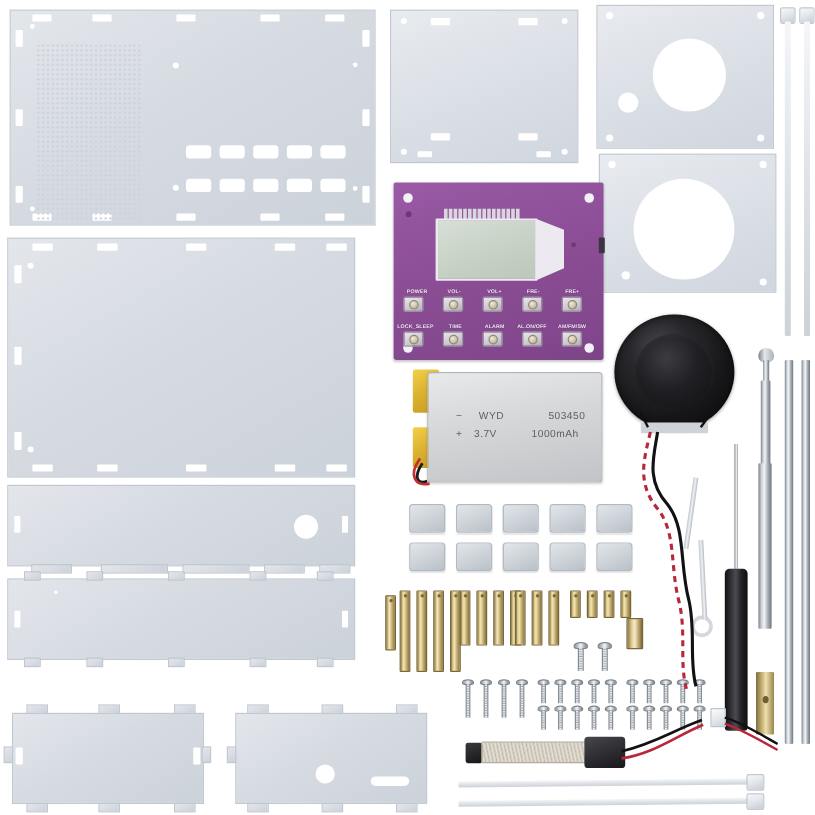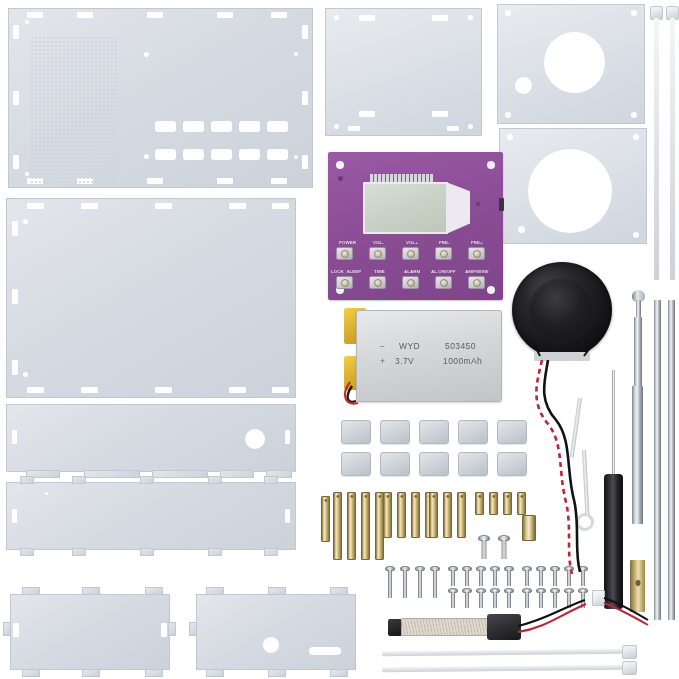--- a/index.html
+++ b/index.html
@@ -1215,21 +1215,21 @@
     <div class="tactsw" style="left:74px;top:124px;"></div>
     <div class="tactsw" style="left:107px;top:124px;"></div>
     <div class="tactsw" style="left:140px;top:124px;"></div>
   </div>
 
   <div class="battab" style="left:344px;top:308px;width:22px;height:36px;"></div>
   <div class="battab" style="left:344px;top:356px;width:22px;height:34px;"></div>
   <div id="battery" style="left:356px;top:310px;width:146px;height:92px;">
     <span class="btxt" style="left:23px;top:30px;">−</span>
     <span class="btxt" style="left:42px;top:30px;">WYD</span>
-    <span class="btxt" style="left:88px;top:30px;">503450</span>
+    <span class="btxt" style="left:100px;top:30px;">503450</span>
     <span class="btxt" style="left:23px;top:45px;">+</span>
     <span class="btxt" style="left:38px;top:45px;">3.7V</span>
     <span class="btxt" style="left:86px;top:45px;">1000mAh</span>
   </div>
 
   <div id="speaker" style="left:512px;top:262px;width:100px;height:96px;"></div>
   <div class="spkfoot" style="left:534px;top:352px;width:56px;height:9px;"></div>
 
   <div class="rpad" style="left:341px;top:420px;width:30px;height:24px;"></div>
   <div class="rpad" style="left:380px;top:420px;width:30px;height:24px;"></div>

